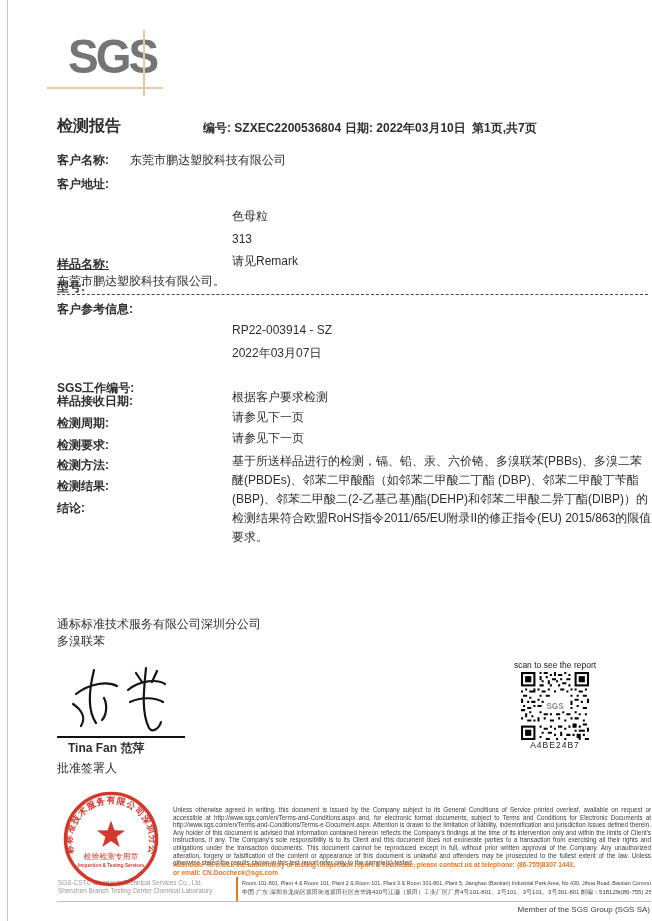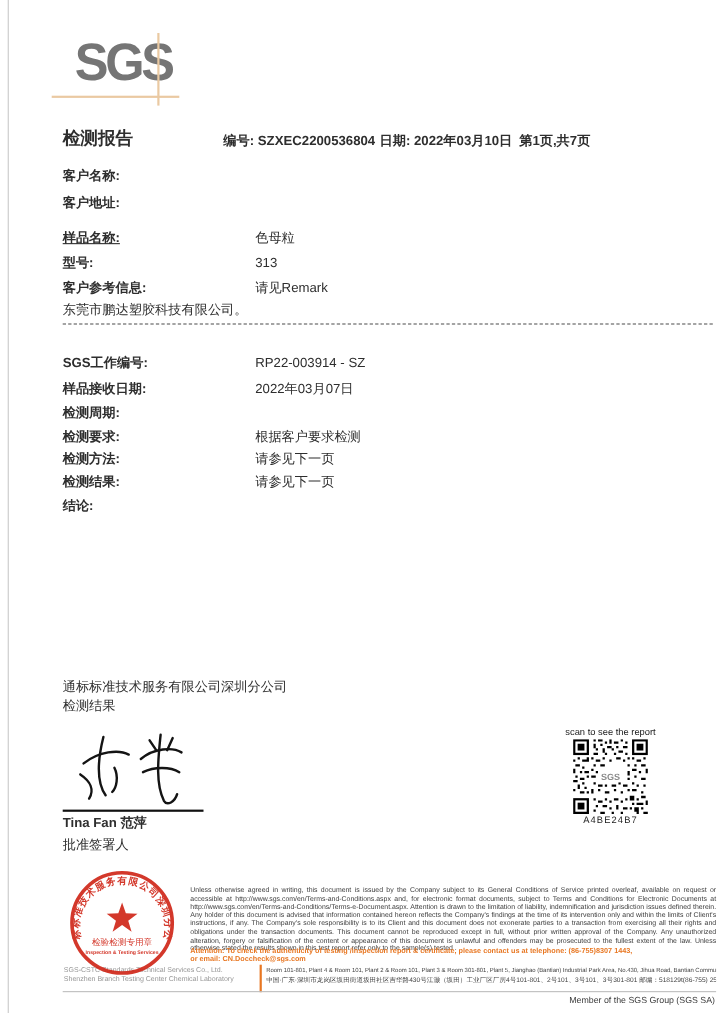--- a/index.html
+++ b/index.html
@@ -2,21 +2,21 @@
 <html><head>
 <meta charset="utf-8">
 <style>
   html,body{margin:0;padding:0;background:#fff;}
   #page{
     position:relative;width:652px;height:921px;background:#fff;overflow:hidden;
     font-family:"Liberation Sans","DejaVu Sans",sans-serif;color:#2e2e2e;
   }
   .abs{position:absolute;}
   .row{position:absolute;font-size:12px;line-height:16px;white-space:nowrap;}
-  .lbl{font-weight:bold;}
+  .lbl{font-weight:bold;margin-top:48px;}
   
   .edge-left{left:7px;top:0;width:1px;height:921px;background:#c9c9c9;}
   
   .logo{left:68px;top:30px;font-size:46px;font-weight:bold;color:#757575;
         letter-spacing:-3px;transform:scaleY(1.04);line-height:52px;}
   .tan-h{left:47px;top:87px;width:116px;height:2px;background:#eac9a2;}
   .tan-v{left:143px;top:30px;width:2px;height:66px;background:#eac9a2;}
   .title{left:57px;top:116px;font-size:16px;font-weight:bold;}
   .title-meta{font-size:12px;font-weight:bold;top:120px;}
   
@@ -64,75 +64,77 @@
   </div>
   <div class="row title-meta" style="left:345px;">
     <span>日期:</span>
     <span>2022年03月10日</span>
   </div>
   <div class="row title-meta" style="left:472px;">第1页,共7页</div>
 
   <div class="row" style="left:57px;top:152px;">
     <span class="lbl">客户名称:</span>
   </div>
+  <div class="row" style="left:130px;top:152px;">东莞市鹏达塑胶科技有限公司</div>
 
   <div class="row" style="left:57px;top:176px;">
     <span class="lbl">客户地址:</span>
   </div>
 
   <div class="row lbl" style="left:57px;top:208px;text-decoration:underline;">样品名称:</div>
   <div class="row" style="left:232px;top:208px;">色母粒</div>
 
   <div class="row lbl" style="left:57px;top:231px;">型号:</div>
   <div class="row" style="left:232px;top:231px;">313</div>
 
   <div class="row lbl" style="left:57px;top:253px;">客户参考信息:</div>
   <div class="row" style="left:232px;top:253px;">请见Remark</div>
 
   <div class="row" style="left:57px;top:273px;">东莞市鹏达塑胶科技有限公司。</div>
 
   <div class="abs dashes"></div>
 
-  <div class="row lbl" style="left:57px;top:322px;text-align:right;">SGS工作编号:</div>
+  <div class="row lbl" style="left:57px;top:332px;text-align:right;">SGS工作编号:</div>
   <div class="row" style="left:232px;top:322px;">RP22-003914 - SZ</div>
 
   <div class="row lbl" style="left:57px;top:345px;">样品接收日期:</div>
   <div class="row" style="left:232px;top:345px;">2022年03月07日</div>
 
   <div class="row lbl" style="left:57px;top:367px;">检测周期:</div>
 
   <div class="row lbl" style="left:57px;top:389px;">检测要求:</div>
   <div class="row" style="left:232px;top:389px;">根据客户要求检测</div>
 
   <div class="row lbl" style="left:57px;top:409px;">检测方法:</div>
   <div class="row" style="left:232px;top:409px;">请参见下一页</div>
 
   <div class="row lbl" style="left:57px;top:430px;">检测结果:</div>
   <div class="row" style="left:232px;top:430px;">请参见下一页</div>
 
   <div class="row lbl" style="left:57px;top:452px;text-align:right;">结论:</div>
+  <div class="abs conclusion">基于所送样品进行的检测，镉、铅、汞、六价铬、多溴联苯(PBBs)、多溴二苯醚(PBDEs)、邻苯二甲酸酯（如邻苯二甲酸二丁酯 (DBP)、邻苯二甲酸丁苄酯(BBP)、邻苯二甲酸二(2-乙基己基)酯(DEHP)和邻苯二甲酸二异丁酯(DIBP)）的检测结果符合欧盟RoHS指令2011/65/EU附录II的修正指令(EU) 2015/863的限值要求。</div>
 
   <div class="row" style="left:57px;top:616px;">通标标准技术服务有限公司深圳分公司</div>
-  <div class="row" style="left:57px;top:633px;">检测结果</div>
+  <div class="row" style="left:57px;top:633px;">多溴联苯</div>
 
   <svg class="abs sig-svg" width="130" height="74" viewBox="0 0 130 74">
     <g fill="none" stroke="#141414" stroke-width="2.2" stroke-linecap="round">
       <path d="M16 34 C30 23, 48 21, 57 26"></path>
       <path d="M34 10 C29 30, 27 50, 36 63"></path>
       <path d="M13 44 C22 50, 26 58, 21 66"></path>
       <path d="M44 38 C48 46, 46 56, 42 60"></path>
       <path d="M68 30 C80 20, 97 19, 105 24"></path>
       <path d="M86 8 C84 28, 81 52, 89 68 C92 73, 99 69, 101 62"></path>
       <path d="M70 42 C80 37, 95 37, 103 42"></path>
       <path d="M76 13 l6 9"></path>
       <path d="M97 11 l-5 11"></path>
     </g>
   </svg>
   <div class="abs sig-line"></div>
-  <div class="row" style="left:57px;top:740px;font-weight:600;">Tina Fan 范萍</div>
+  <div class="row" style="left:68px;top:740px;font-weight:600;">Tina Fan 范萍</div>
   <div class="row" style="left:57px;top:760px;">批准签署人</div>
 
   <div class="abs qr-wrap">
     <div class="qr-label">scan to see the report</div>
     <svg width="68" height="68" viewBox="0 0 33 33" style="margin:2px auto 0;display:block;">
       <rect width="33" height="33" fill="#ffffff"></rect>
       <g fill="#000000">
         <rect x="0" y="0" width="7" height="7"></rect>
           <rect x="26" y="0" width="7" height="7"></rect>
           <rect x="0" y="26" width="7" height="7"></rect>

